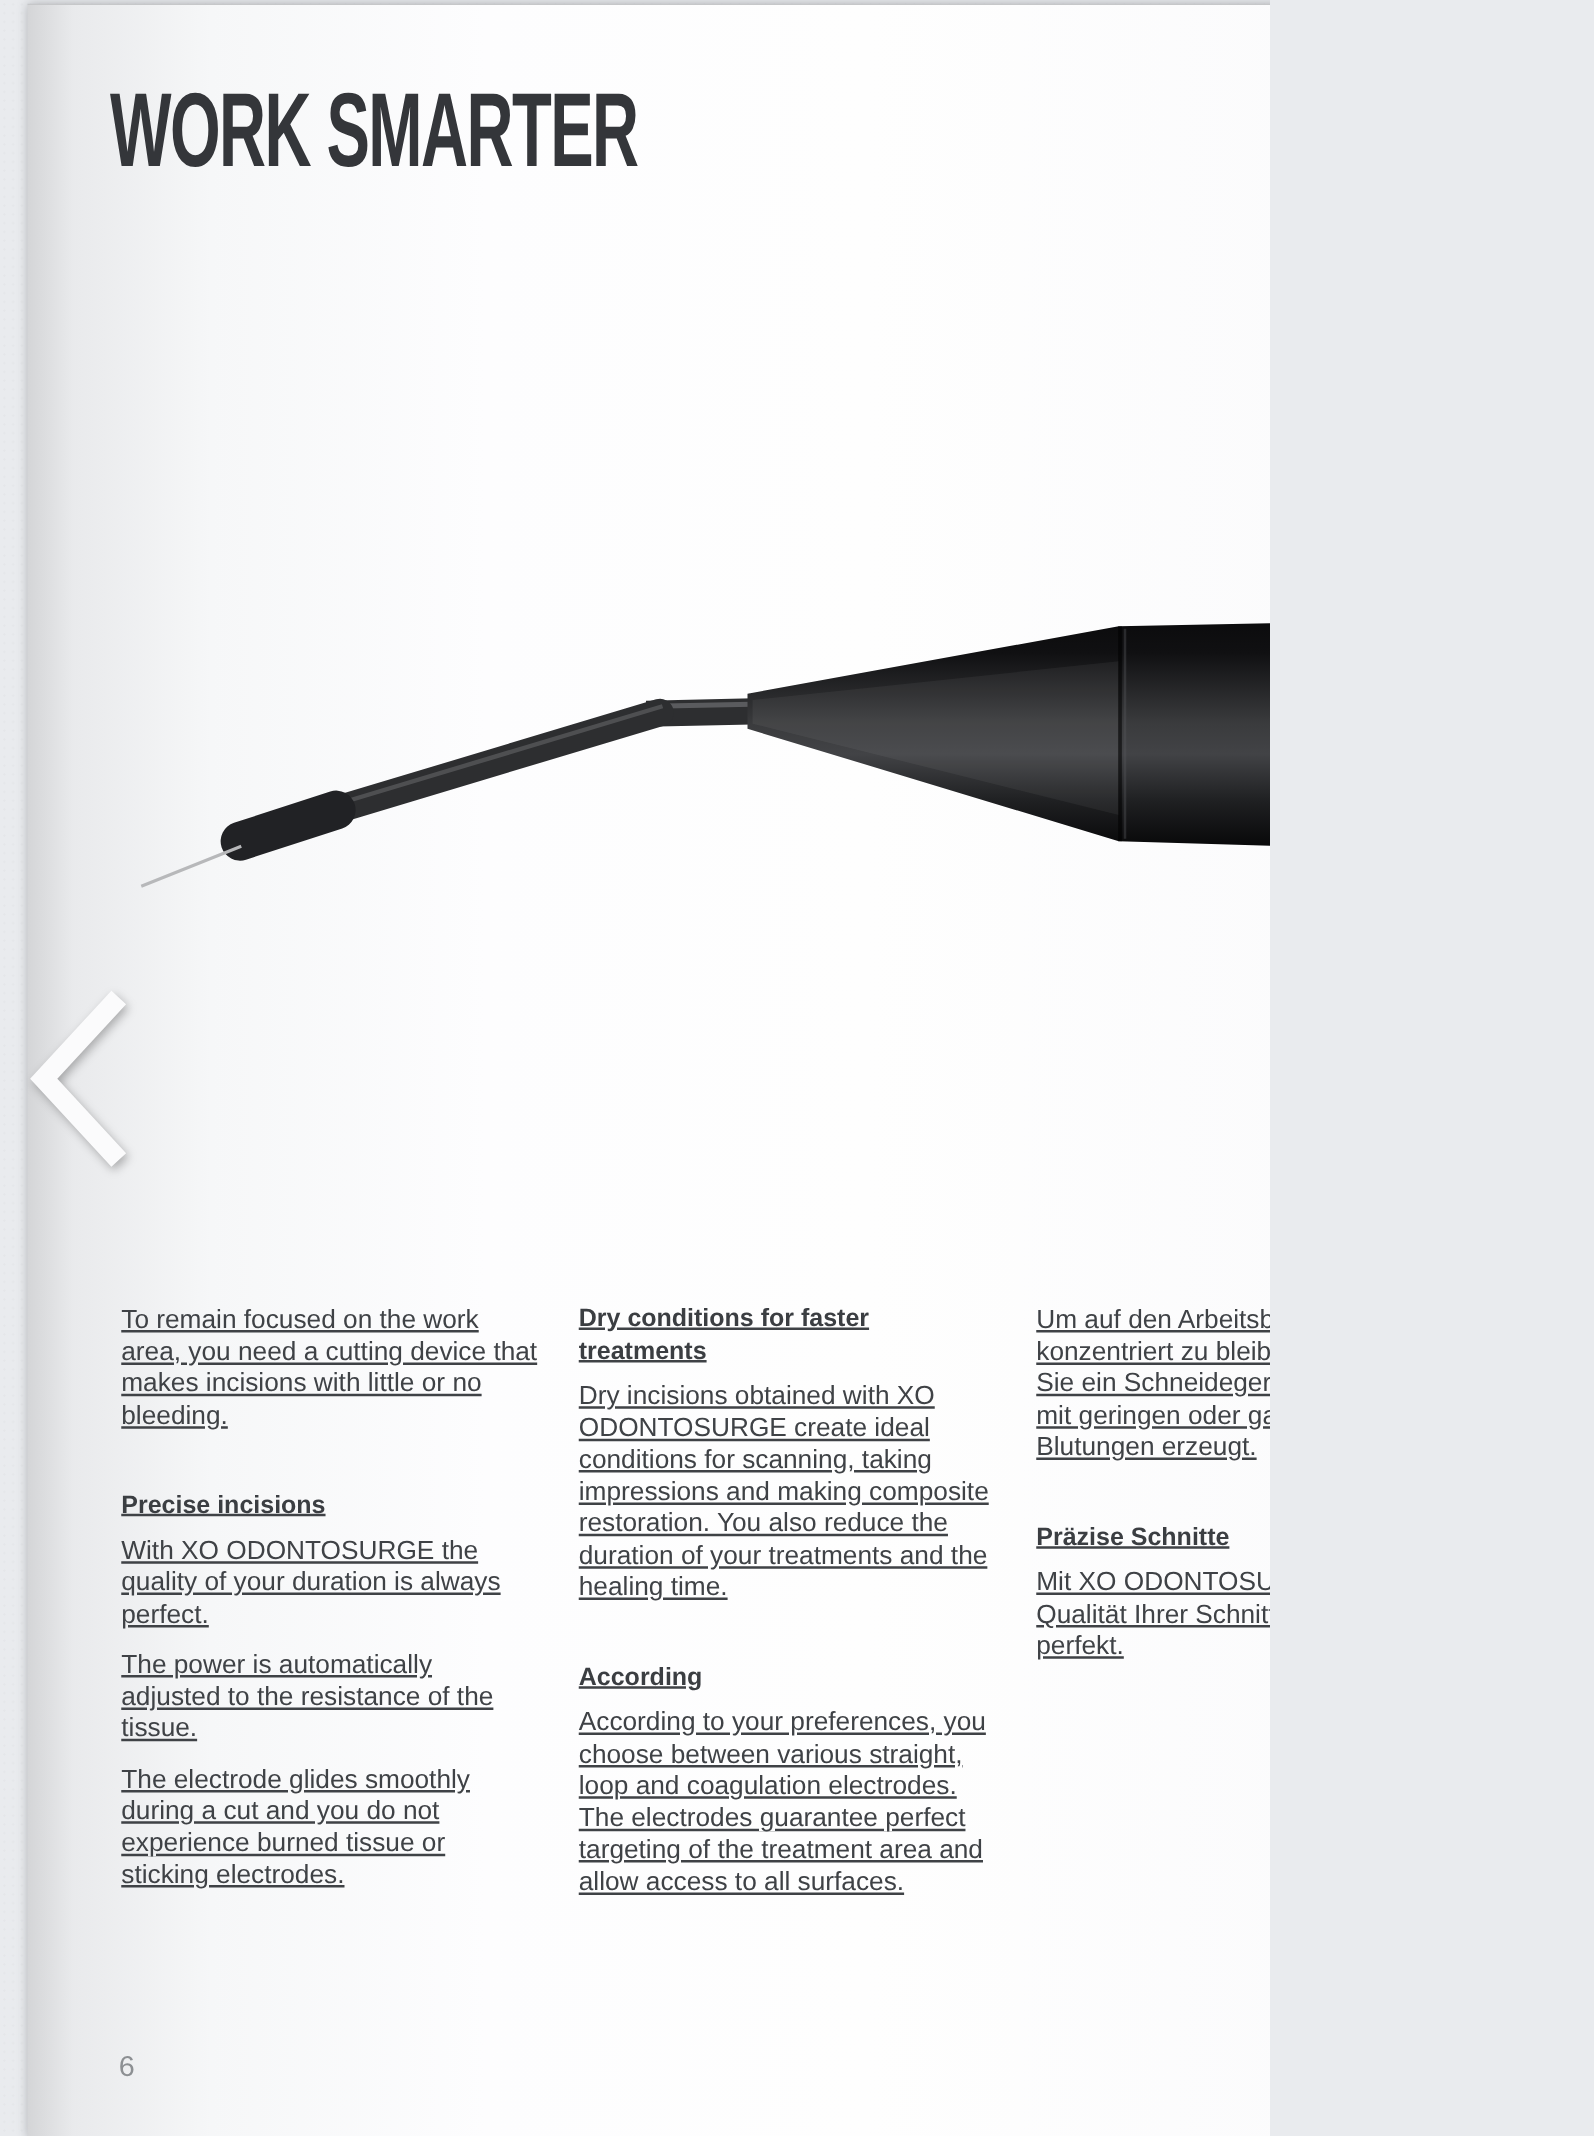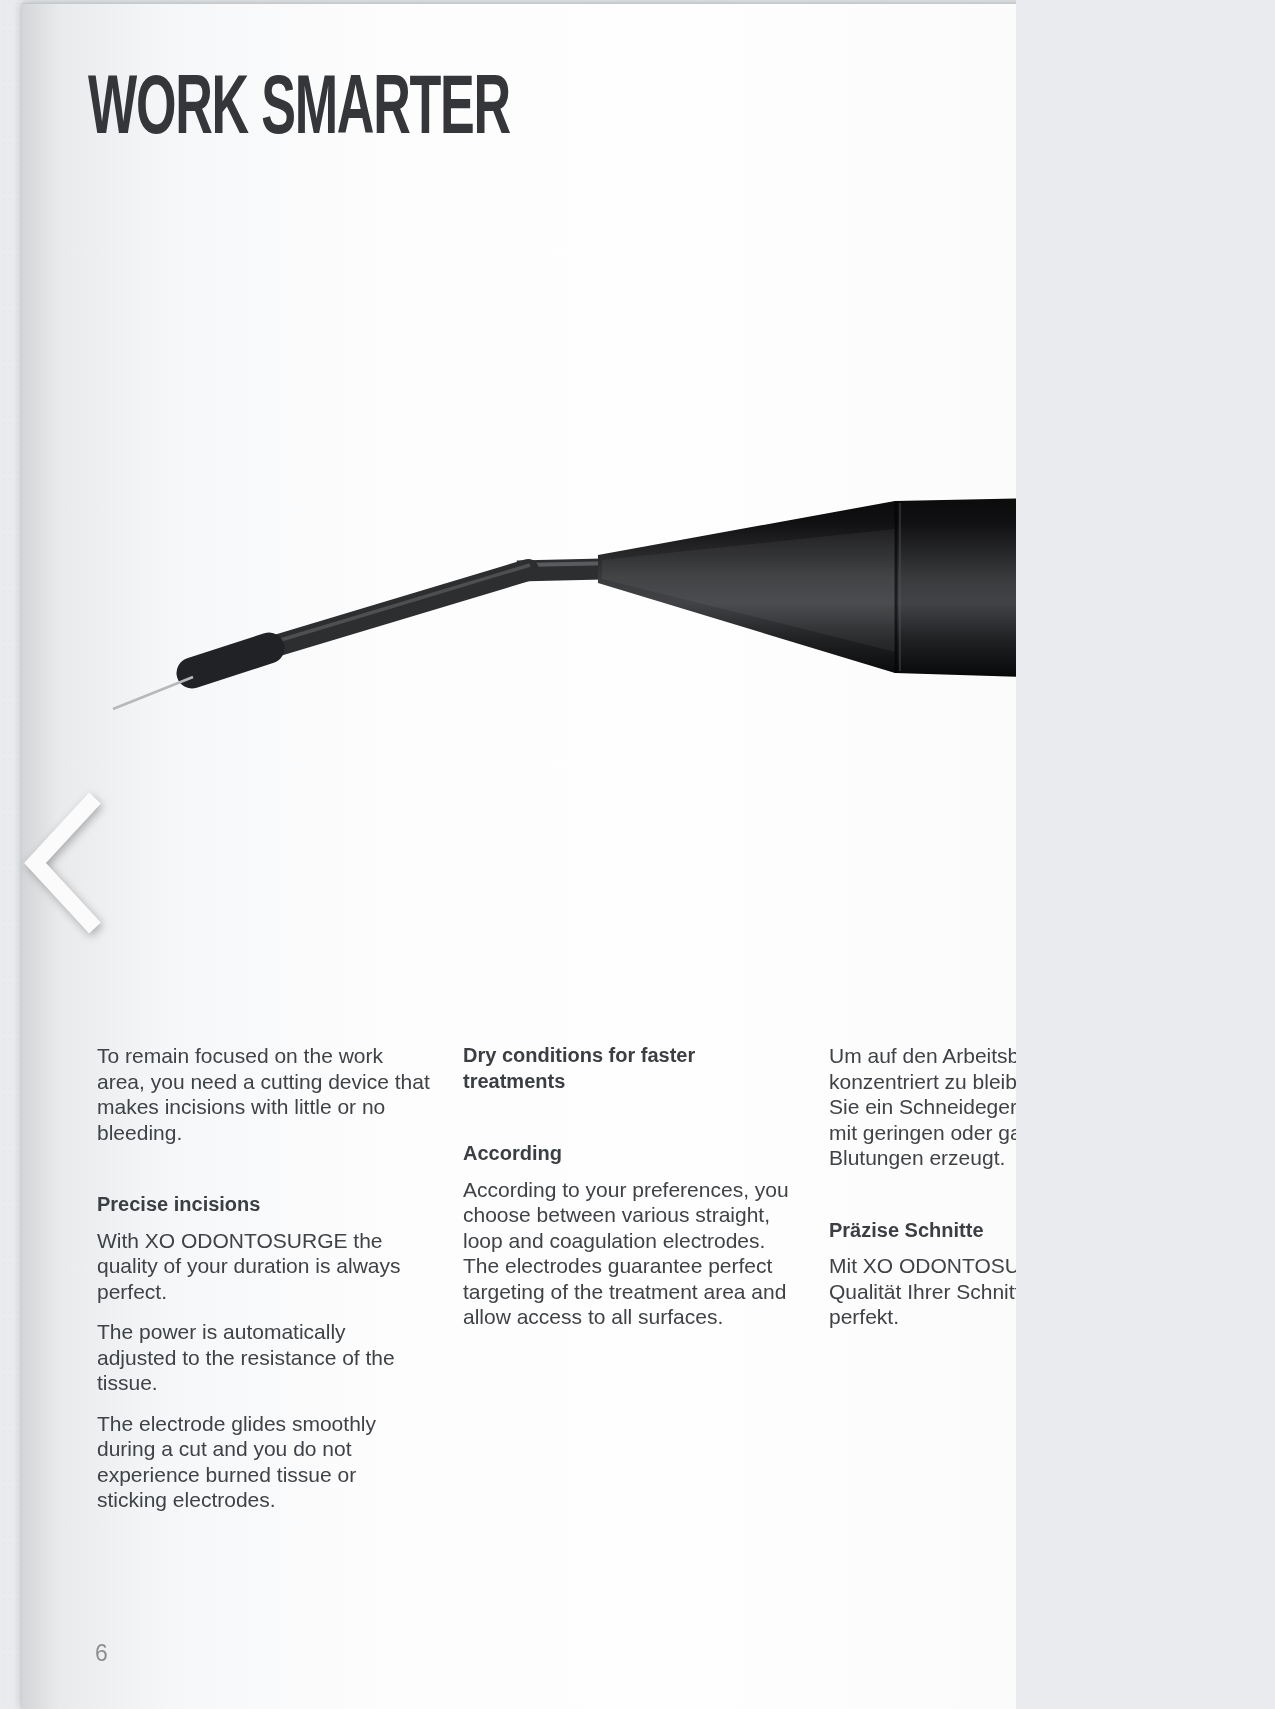--- a/index.html
+++ b/index.html
@@ -33,21 +33,21 @@
     position:absolute;top:782px;width:95px;height:165px;
     background:none;border:0;padding:0;margin:0;cursor:pointer;
   }
   .nav.prev{left:0;}
   .nav.next{left:1128px;}
   .nav svg{display:block;width:95px;height:165px;
     filter:drop-shadow(2px 3px 4px rgba(0,0,0,0.28));}
   .cols{
     position:absolute;left:75px;top:1039px;width:1065px;
     display:grid;grid-template-columns:333px 333px 333px;column-gap:33px;
-    color:#3f4246;font-size:21px;line-height:25.5px;
+    color:#3f4246;font-size:21px;line-height:25.5px;text-decoration:underline;
   }
   .col p{margin:0 0 15px 0;}
   .col h3{margin:47px 0 10px 0;font-size:20px;line-height:25.5px;
     font-weight:bold;color:#3b3e42;}
   .col > h3:first-child{margin-top:0;}
   .col > p:first-child{margin-top:0;}
   .pagenum{
     position:absolute;left:73px;top:1636px;
     font-size:23px;color:#8d9093;
   }
@@ -107,20 +107,21 @@
       <div class="col">
         <p>To remain focused on the work area, you need a cutting device that makes incisions with little or no bleeding.</p>
         <h3>Precise incisions</h3>
         <p>With XO ODONTOSURGE the quality of your duration is always perfect.</p>
         <p>The power is automatically adjusted to the resistance of the tissue.</p>
         <p>The electrode glides smoothly during a cut and you do not experience burned tissue or sticking electrodes.</p>
       </div>
 
       <div class="col">
         <h3>Dry conditions for faster treatments</h3>
+        <p>Dry incisions obtained with XO ODONTOSURGE create ideal conditions for scanning, taking impressions and making composite restoration. You also reduce the duration of your treatments and the healing time.</p>
         <h3>According</h3>
         <p>According to your preferences, you choose between various straight, loop and coagulation electrodes. The electrodes guarantee perfect targeting of the treatment area and allow access to all surfaces.</p>
       </div>
 
       <div class="col">
         <p>Um auf den Arbeitsbereich konzentriert zu bleiben, benötigen Sie ein Schneidegerät, das Schnitte mit geringen oder gar keinen Blutungen erzeugt.</p>
         <h3>Präzise Schnitte</h3>
         <p>Mit XO ODONTOSURGE ist die Qualität Ihrer Schnitte tissue perfekt.</p>
       </div>
 

